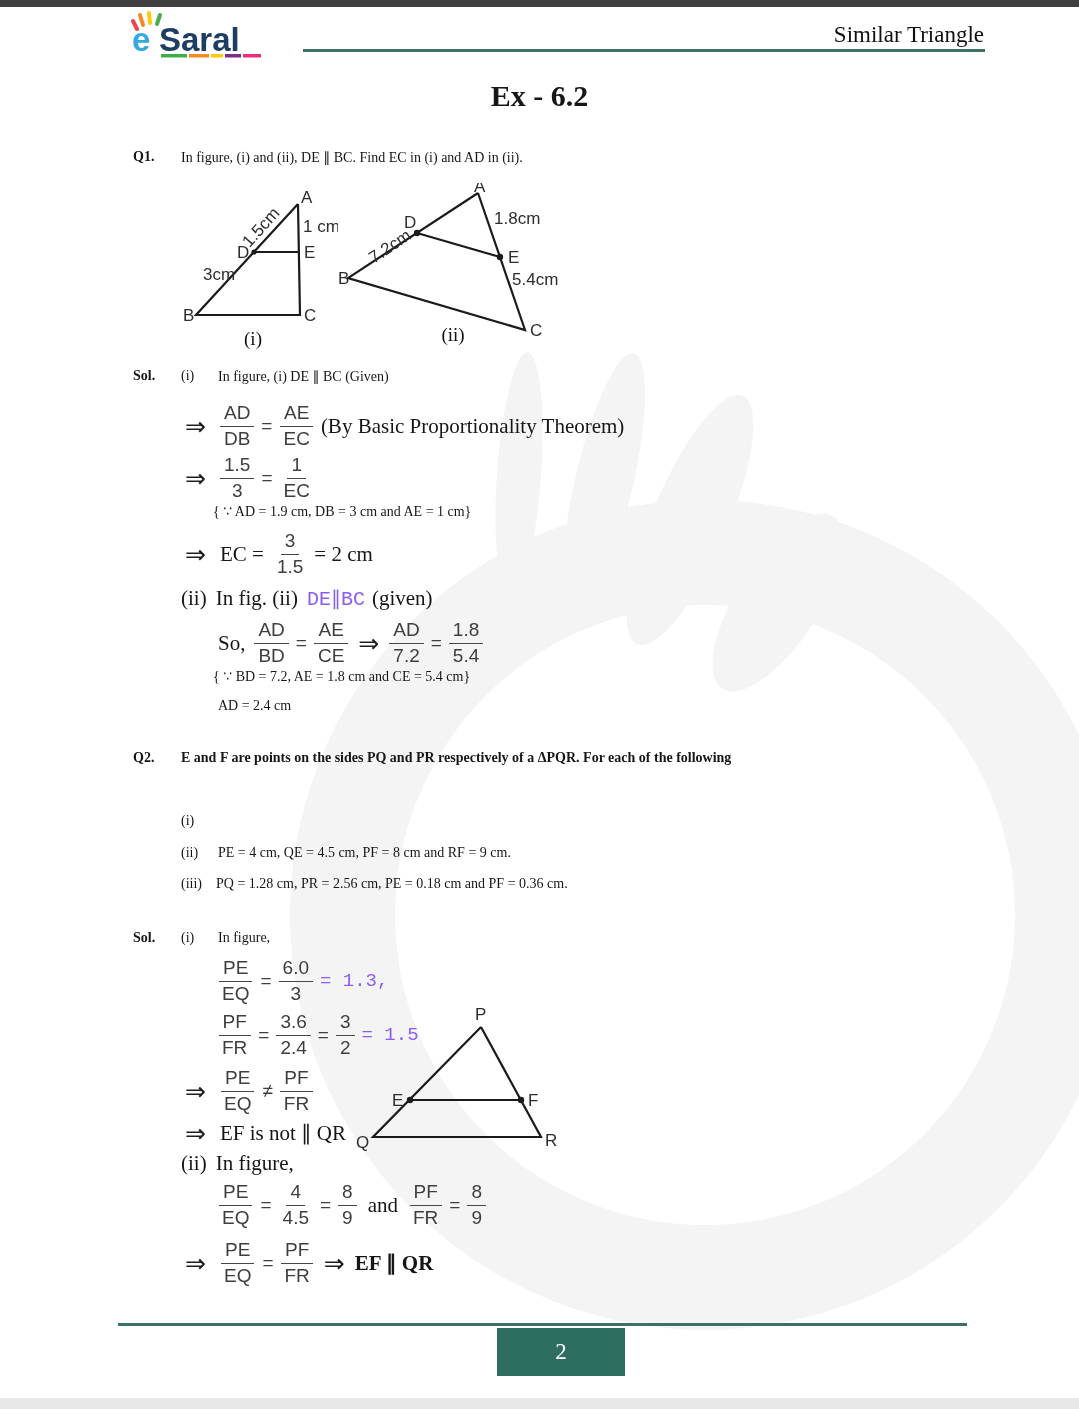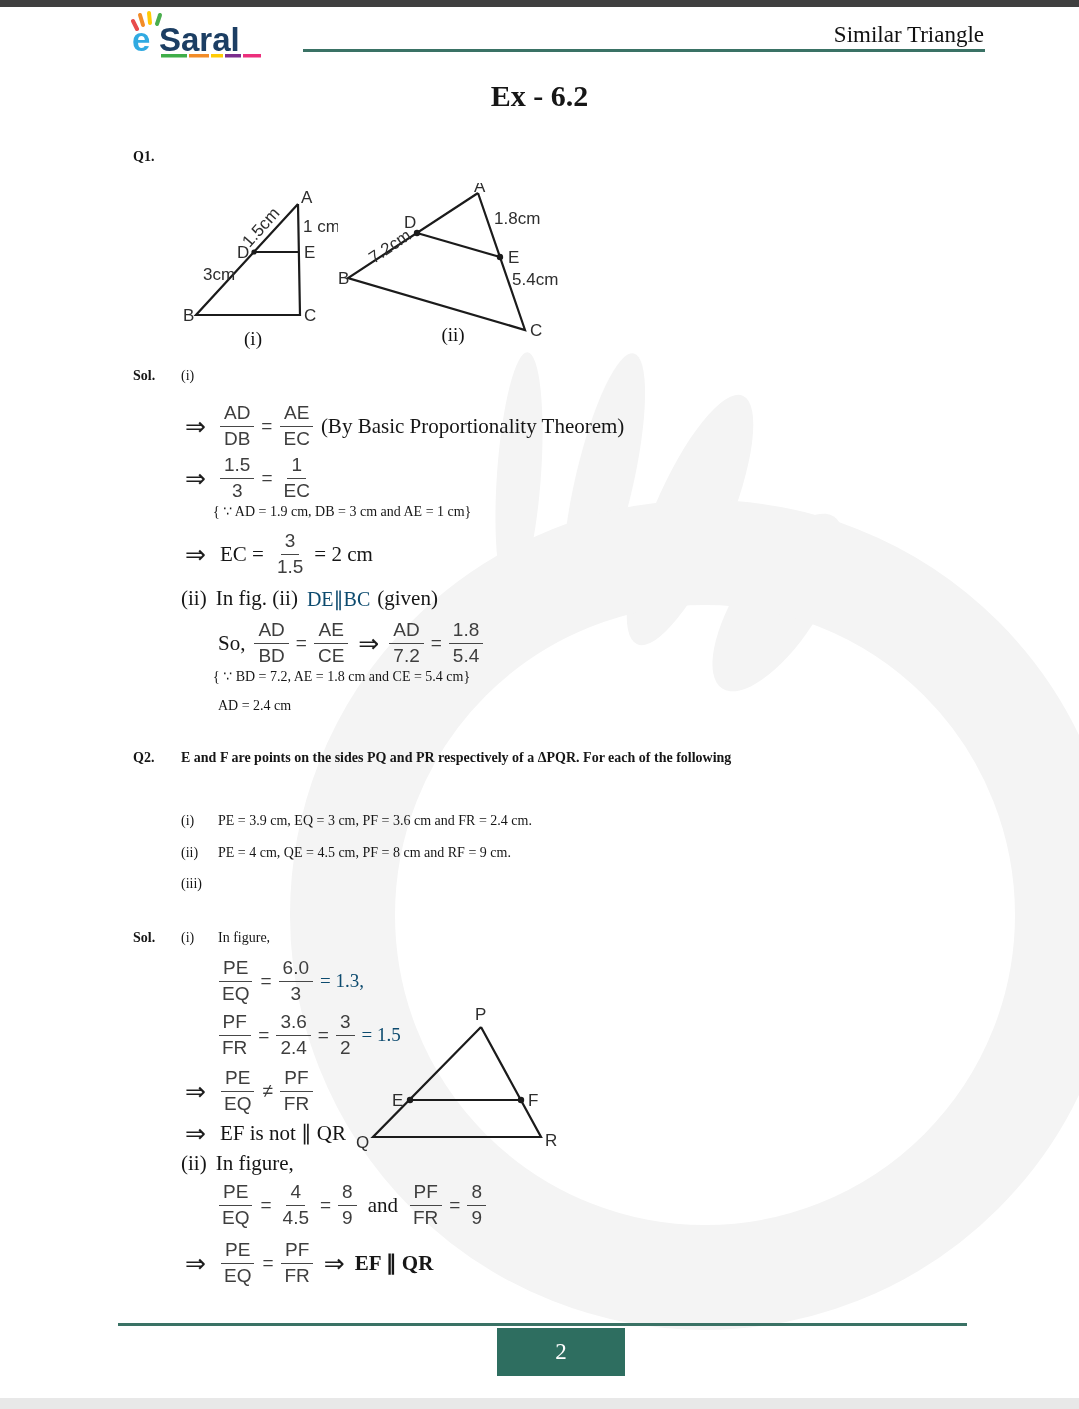--- a/index.html
+++ b/index.html
@@ -14,21 +14,21 @@
   
   .top-strip{left:0;top:0;width:1079px;height:7px;background:#3f3f3f;}
   .subject{font-size:23px;color:#101010;}
   .hline{height:3px;background:#3a7265;}
   
   .title{left:0;top:79px;width:1079px;text-align:center;font-size:30px;font-weight:bold;}
   
   .t21{font-size:14px;}
   .bold{font-weight:bold;}
   .row{display:flex;align-items:center;}
-  .sans{font-family:Liberation Serif, serif;color:#0c4a6e;}
+  .sans{font-family:Liberation Mono, monospace;color:#8b5cf6;}
   .arrow{font-size:25px;color:#1d1d1d;margin-right:14px;}
   .arrow2{font-size:25px;color:#1d1d1d;margin:0 10px;}
   .frac{display:inline-flex;flex-direction:column;align-items:center;
         font-family:"Liberation Sans",sans-serif;color:#3e3e3e;font-size:19px;line-height:1.2;}
   .frac .fn{padding:0 4px 1px;border-bottom:1.6px solid #474747;}
   .frac .fd{padding:1px 4px 0;}
   .meq{font-family:"Liberation Sans",sans-serif;color:#3e3e3e;font-size:19px;margin:0 7px;}
   .stext{font-size:21px;}
   .gap-r{margin-right:9px;}
   .gap-l{margin-left:7px;}
@@ -74,20 +74,21 @@
         <rect x="94" y="44" width="16" height="3.5" fill="#7b2d8e"></rect>
         <rect x="112" y="44" width="18" height="3.5" fill="#ec2f7c"></rect>
       </svg>
     </div>
     <div class="abs subject" style="right:95px;top:22px;">Similar Triangle</div>
     <div class="abs hline" style="left:303px;top:49px;width:682px;"></div>
 
     <div class="abs title">Ex - 6.2</div>
 
     <div class="abs t21 bold" style="left:133px;top:149px;">Q1.</div>
+    <div class="abs t21" style="left:181px;top:149px;">In figure, (i) and (ii), DE ∥ BC. Find EC in (i) and AD in (ii).</div>
 
     <svg class="abs" style="left:183px;top:190px;" width="155" height="162" viewBox="0 0 155 162">
       <path class="tline" d="M115 14 L13 125 L117 125 L115 14"></path>
       <path class="tline" d="M71 62 L116 62"></path>
       <circle cx="71" cy="62" r="2.6" fill="#1b1b1b"></circle>
       <text class="figlabel" x="118" y="13">A</text>
       <text class="figlabel" x="54" y="68">D</text>
       <text class="figlabel" x="121" y="68">E</text>
       <text class="figlabel" x="0" y="131">B</text>
       <text class="figlabel" x="121" y="131">C</text>
@@ -108,20 +109,21 @@
       <text class="figlabel" x="0" y="101">B</text>
       <text class="figlabel" x="192" y="153">C</text>
       <text class="figlabel" x="55" y="68" text-anchor="middle" transform="rotate(-34 55 68)">7.2cm</text>
       <text class="figlabel" x="156" y="41">1.8cm</text>
       <text class="figlabel" x="174" y="102">5.4cm</text>
       <text class="figcap" x="115" y="158" text-anchor="middle">(ii)</text>
     </svg>
 
     <div class="abs t21 bold" style="left:133px;top:368px;">Sol.</div>
     <div class="abs t21" style="left:181px;top:368px;">(i)</div>
+    <div class="abs t21" style="left:218px;top:368px;">In figure, (i) DE ∥ BC (Given)</div>
 
     <div class="abs row" style="left:185px;top:402px;height:48px;">
       <span class="arrow">⇒</span>
       <span class="frac">
           <span class="fn">AD</span>
           <span class="fd">DB</span>
         </span>
       <span class="meq">=</span>
       <span class="frac">
           <span class="fn">AE</span>
@@ -185,24 +187,24 @@
         </span>
     </div>
 
     <div class="abs t21" style="left:213px;top:668px;">{ ∵ BD = 7.2, AE = 1.8 cm and CE = 5.4 cm}</div>
     <div class="abs t21" style="left:218px;top:698px;">AD = 2.4 cm</div>
 
     <div class="abs t21 bold" style="left:133px;top:750px;">Q2.</div>
     <div class="abs t21" style="left:181px;top:750px;font-weight:bold;">E and F are points on the sides PQ and PR respectively of a ΔPQR. For each of the following</div>
 
     <div class="abs t21" style="left:181px;top:813px;">(i)</div>
-    <div class="abs t21" style="left:218px;top:813px;">PE = 3.9 cm, EQ = 3 cm, PF = 3.6 cm and FR = 2.4 cm.</div>
     <div class="abs t21" style="left:181px;top:845px;">(ii)</div>
     <div class="abs t21" style="left:218px;top:845px;">PE = 4 cm, QE = 4.5 cm, PF = 8 cm and RF = 9 cm.</div>
     <div class="abs t21" style="left:181px;top:876px;">(iii)</div>
+    <div class="abs t21" style="left:216px;top:876px;">PQ = 1.28 cm, PR = 2.56 cm, PE = 0.18 cm and PF = 0.36 cm.</div>
 
     <div class="abs t21 bold" style="left:133px;top:930px;">Sol.</div>
     <div class="abs t21" style="left:181px;top:930px;">(i)</div>
     <div class="abs t21" style="left:218px;top:930px;">In figure,</div>
 
     <div class="abs row" style="left:218px;top:957px;height:48px;">
       <span class="frac">
           <span class="fn">PE</span>
           <span class="fd">EQ</span>
         </span>

